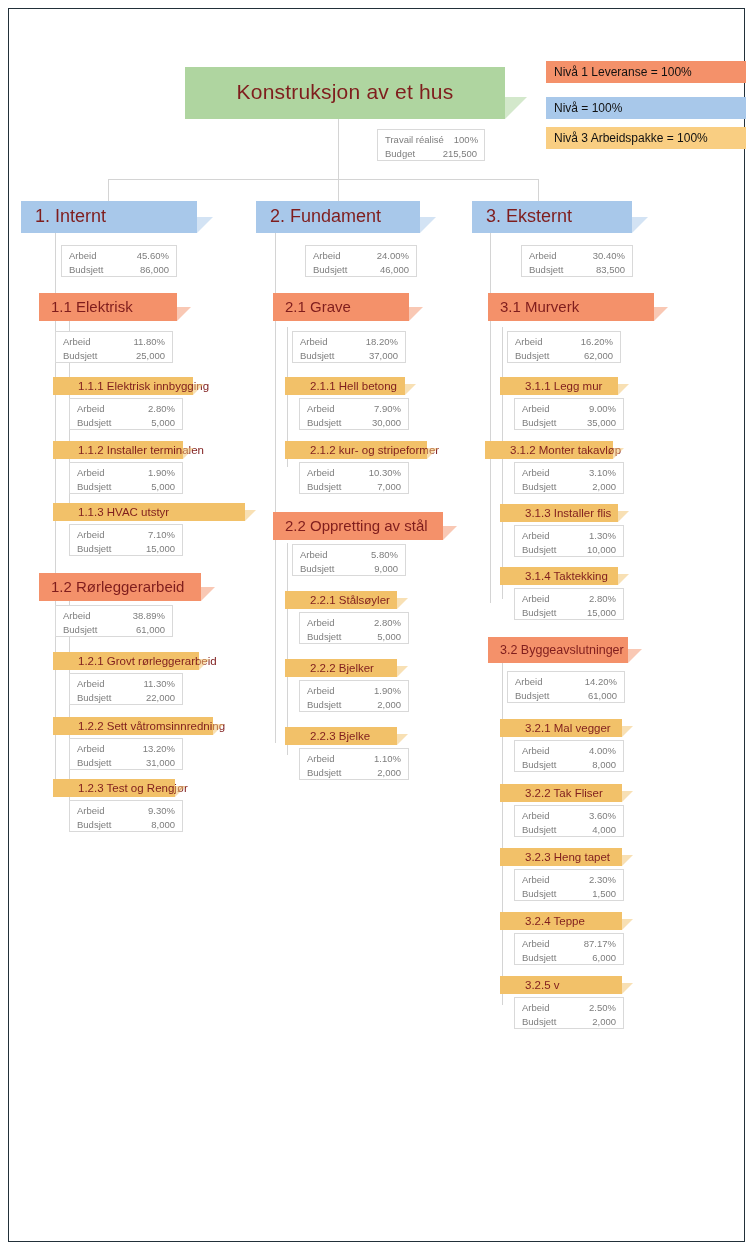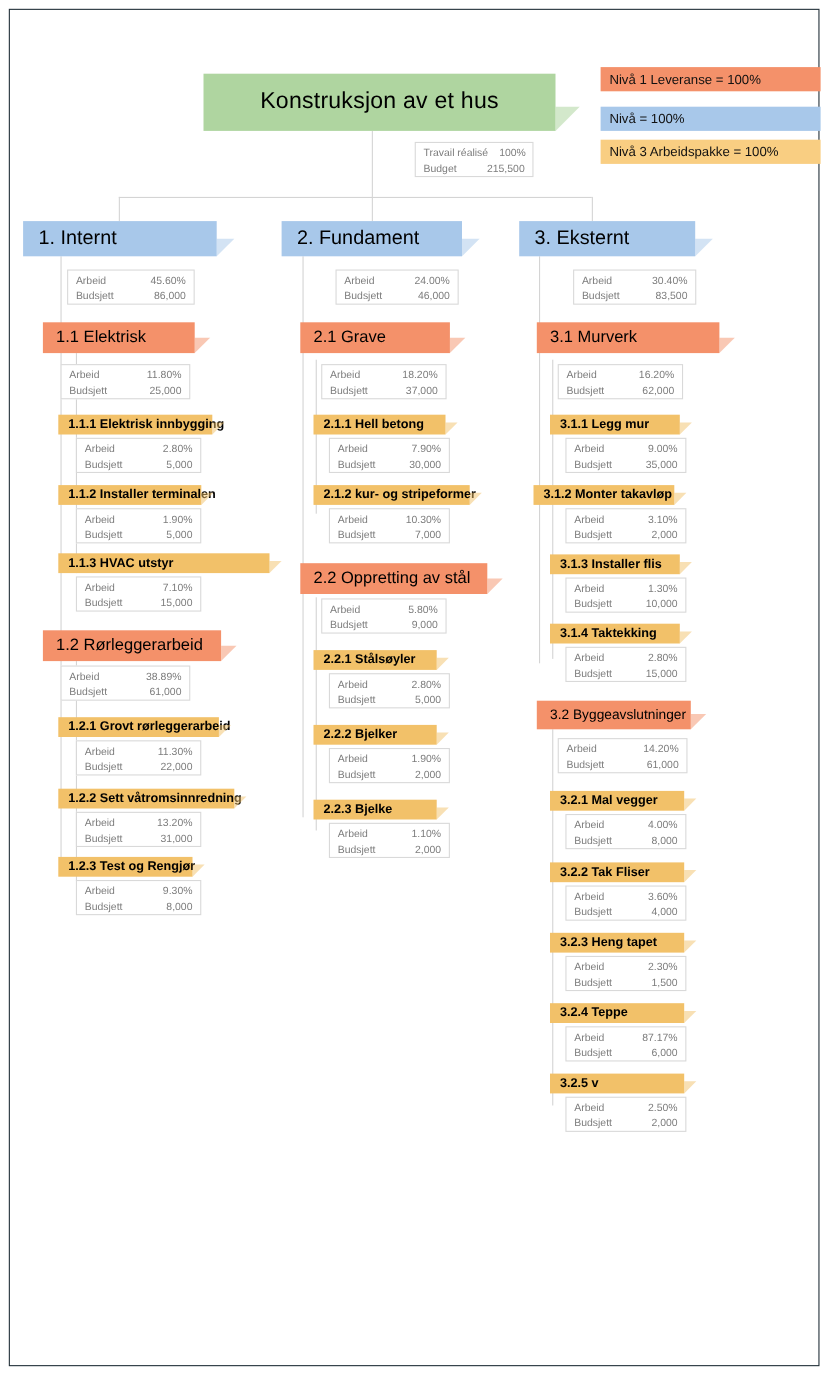--- a/index.html
+++ b/index.html
@@ -20,21 +20,21 @@
 
   
   .ln{position:absolute;background:#d4d4d4;}
   .ln.v{width:1px;}
   .ln.h{height:1px;}
 
   
   .banner{
     position:absolute;
     box-sizing:border-box;
-    color:#000000;
+    color:#7f1d1d;
     white-space:nowrap;
     overflow:visible;
   }
   .banner .body{
     position:relative;
     width:100%;height:100%;
     display:flex;align-items:center;
   }
   .banner .fold{
     position:absolute;
@@ -73,21 +73,21 @@
   .lvl2 .label{font-size:15px;padding-left:12px;padding-bottom:1px;}
   .lvl2 .fold{
     right:-14px;bottom:0;
     border-top:14px solid #F4916A;
     border-right:14px solid transparent;
     opacity:.5;
   }
 
   
   .lvl3{background:#F2C169;}
-  .lvl3 .label{font-size:11.5px;padding-left:9px;padding-bottom:1px;font-weight:700;}
+  .lvl3 .label{font-size:11.5px;padding-left:9px;padding-bottom:1px;font-weight:400;margin-left:16px;}
   .lvl3 .fold{
     right:-11px;bottom:0;
     border-top:11px solid #F2C169;
     border-right:11px solid transparent;
     opacity:.5;
   }
 
   
   .metrics{
     position:absolute;

